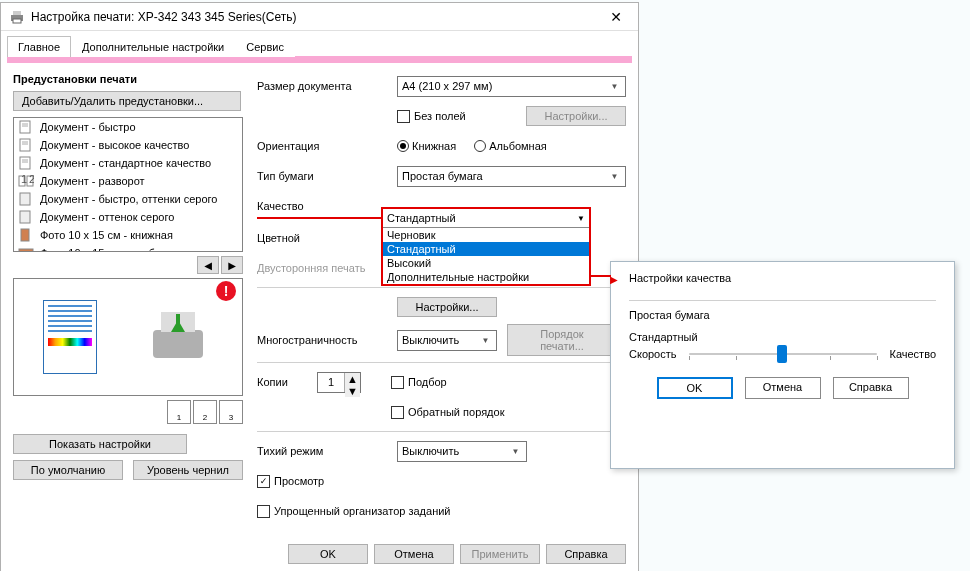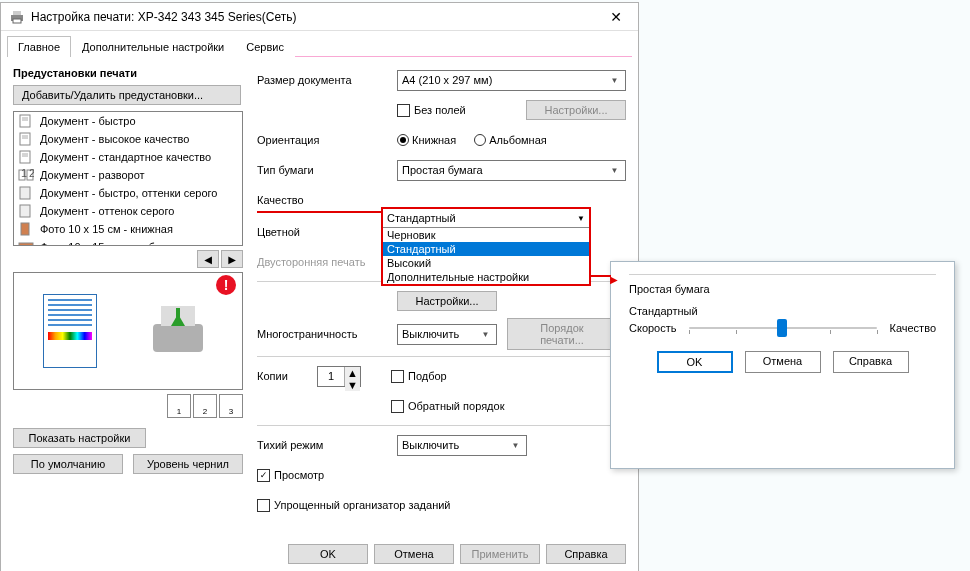--- a/index.html
+++ b/index.html
@@ -4,21 +4,21 @@
 <style>
 * { box-sizing: border-box; margin: 0; padding: 0; font-family: "Segoe UI", Tahoma, sans-serif; font-size: 11px; }
 body { background: #f8fcfd; width: 970px; height: 571px; position: relative; }
 
 .window { position: absolute; left: 0; top: 2px; width: 639px; height: 571px; background: #fff; border: 1px solid #b0b0b0; }
 .titlebar { display: flex; align-items: center; height: 28px; padding: 0 8px; border-bottom: 1px solid #e0e0e0; }
 .titlebar .printer-icon { width: 16px; height: 14px; margin-right: 6px; }
 .titlebar .title { flex: 1; font-size: 12px; }
 .titlebar .close { font-size: 14px; cursor: pointer; padding: 0 8px; }
 
-.tabs { display: flex; border-bottom: 1px solid #f9a8d4; margin: 4px 6px 0 6px; }
+.tabs { display: flex; border-bottom: 7px solid #f9a8d4; margin: 4px 6px 0 6px; }
 .tab { padding: 4px 10px; border: 1px solid transparent; border-bottom: none; background: #fff; cursor: pointer; position: relative; top: 1px; }
 .tab.active { border-color: #c0c0c0; background: #fff; z-index: 2; }
 
 .content { padding: 10px 12px 6px 12px; display: flex; gap: 14px; }
 .left-col { width: 230px; }
 .right-col { flex: 1; }
 
 .section-title { font-weight: bold; margin-bottom: 6px; }
 
 .btn { background: #e1e1e1; border: 1px solid #adadad; padding: 3px 10px; cursor: pointer; display: inline-block; text-align: center; }
@@ -35,21 +35,21 @@
 .preview-box { border: 1px solid #828282; height: 118px; margin-top: 4px; background: #fff; display: flex; align-items: center; justify-content: space-around; padding: 6px; position: relative; }
 .doc-thumb { width: 54px; height: 74px; border: 1px solid #2a6fb5; background: #fff; padding: 4px; }
 .doc-thumb .line { height: 2px; background: #4a8fd4; margin-bottom: 3px; }
 .doc-thumb .colorbar { height: 8px; margin-top: 6px; background: linear-gradient(to right, red, orange, yellow, green, cyan, blue, magenta); }
 .printer-thumb { position: relative; width: 70px; height: 70px; }
 .alert-badge { position: absolute; top: 2px; right: 6px; width: 20px; height: 20px; border-radius: 50%; background: #e81123; color: #fff; display: flex; align-items: center; justify-content: center; font-weight: bold; font-size: 14px; }
 .pagenum-icons { display: flex; gap: 2px; margin-top: 4px; justify-content: flex-end; }
 .pgicon { width: 24px; height: 24px; border: 1px solid #888; background: #fff; display: flex; align-items: flex-end; justify-content: center; font-size: 8px; padding-bottom: 1px; }
 
 .left-buttons { margin-top: 10px; display: flex; flex-direction: column; gap: 6px; }
-.btn.medium { width: 133px; }
+.btn.medium { width: 174px; }
 .row2 { display: flex; gap: 10px; }
 
 .form-row { display: flex; align-items: center; min-height: 26px; margin-bottom: 4px; }
 .form-row .label { width: 140px; }
 .form-row .label.disabled { color: #9a9a9a; }
 .select { border: 1px solid #767676; background: #fff; height: 21px; display: flex; align-items: center; padding: 0 4px; flex: 1; position: relative; cursor: pointer; }
 .select .arrow { position: absolute; right: 2px; top: 0; bottom: 0; width: 17px; display: flex; align-items: center; justify-content: center; font-size: 8px; color: #555; }
 .select.short { width: 100px; flex: none; }
 .checkbox-row { display: flex; align-items: center; gap: 4px; }
 .checkbox { width: 13px; height: 13px; border: 1px solid #333; display: inline-flex; align-items: center; justify-content: center; background: #fff; cursor: pointer; font-size: 9px; }
@@ -332,20 +332,23 @@
   <div class="dd-item">Черновик</div>
   <div class="dd-item selected">Стандартный</div>
   <div class="dd-item">Высокий</div>
   <div class="dd-item">Дополнительные настройки</div>
 </div>
 
 <div class="red-arrow-line" style="left:537px; top:275px; width:74px"></div>
 
 <div class="popup">
   <div class="popup-arrow-in">▶</div>
+  <div class="popup-title-row">
+    <span>Настройки качества</span>
+  </div>
   <div class="popup-body">
     <div class="popup-sep"></div>
     <div style="margin-bottom:10px">Простая бумага</div>
     <div>Стандартный</div>
     <div class="slider-row">
       <span>Скорость</span>
       <div class="slider-track">
         <div class="line"></div>
         <div class="tick" style="left:0%"></div>
         <div class="tick" style="left:25%"></div>

